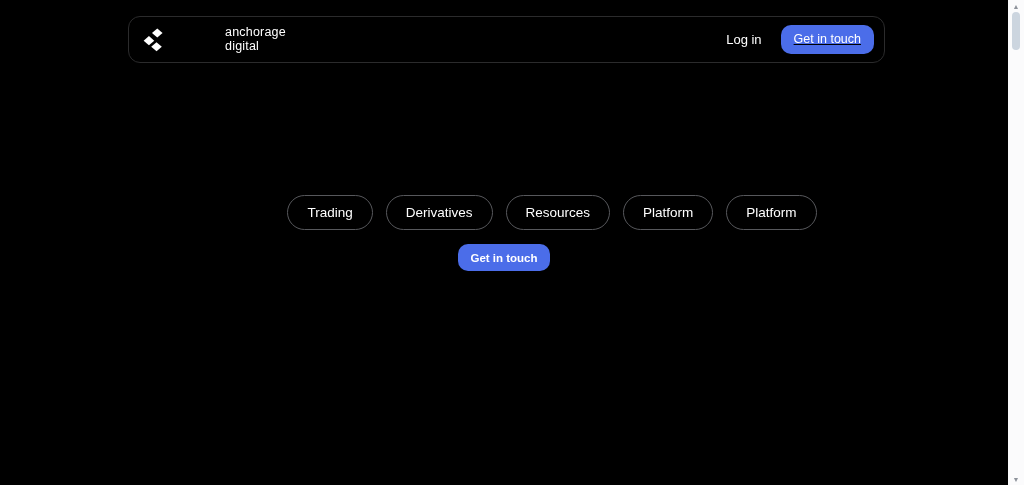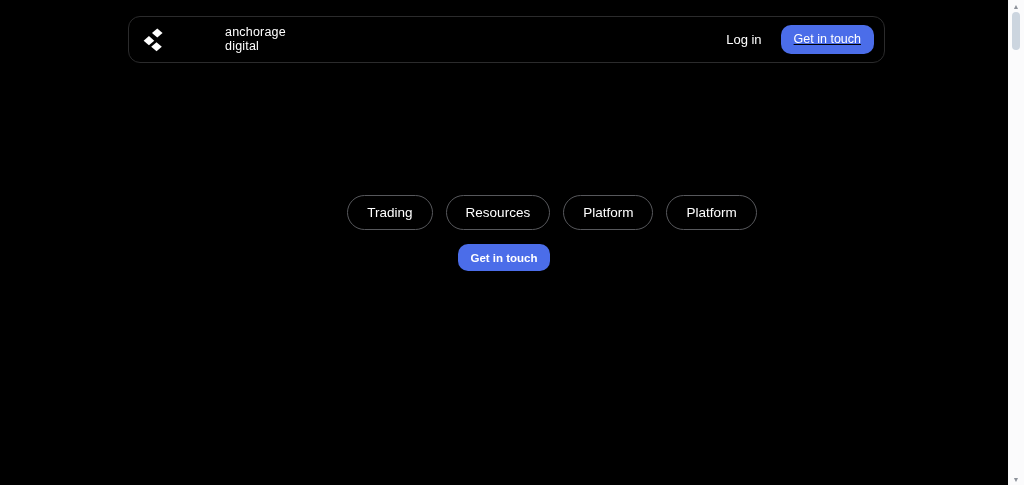--- a/index.html
+++ b/index.html
@@ -186,20 +186,21 @@
 
       <div class="topbar-right">
         <a class="login-link">Log in</a>
         <button class="btn-primary btn-header">Get in touch</button>
       </div>
 
     </header>
 
     <div class="pills-row">
       <button class="pill">Trading</button>
+      <button class="pill">Derivatives</button>
       <button class="pill">Resources</button>
       <button class="pill">Platform</button>
       <button class="pill">Platform</button>
     </div>
 
     <div class="hero-cta-row">
       <button class="btn-primary btn-hero">Get in touch</button>
     </div>
 
   </div>

